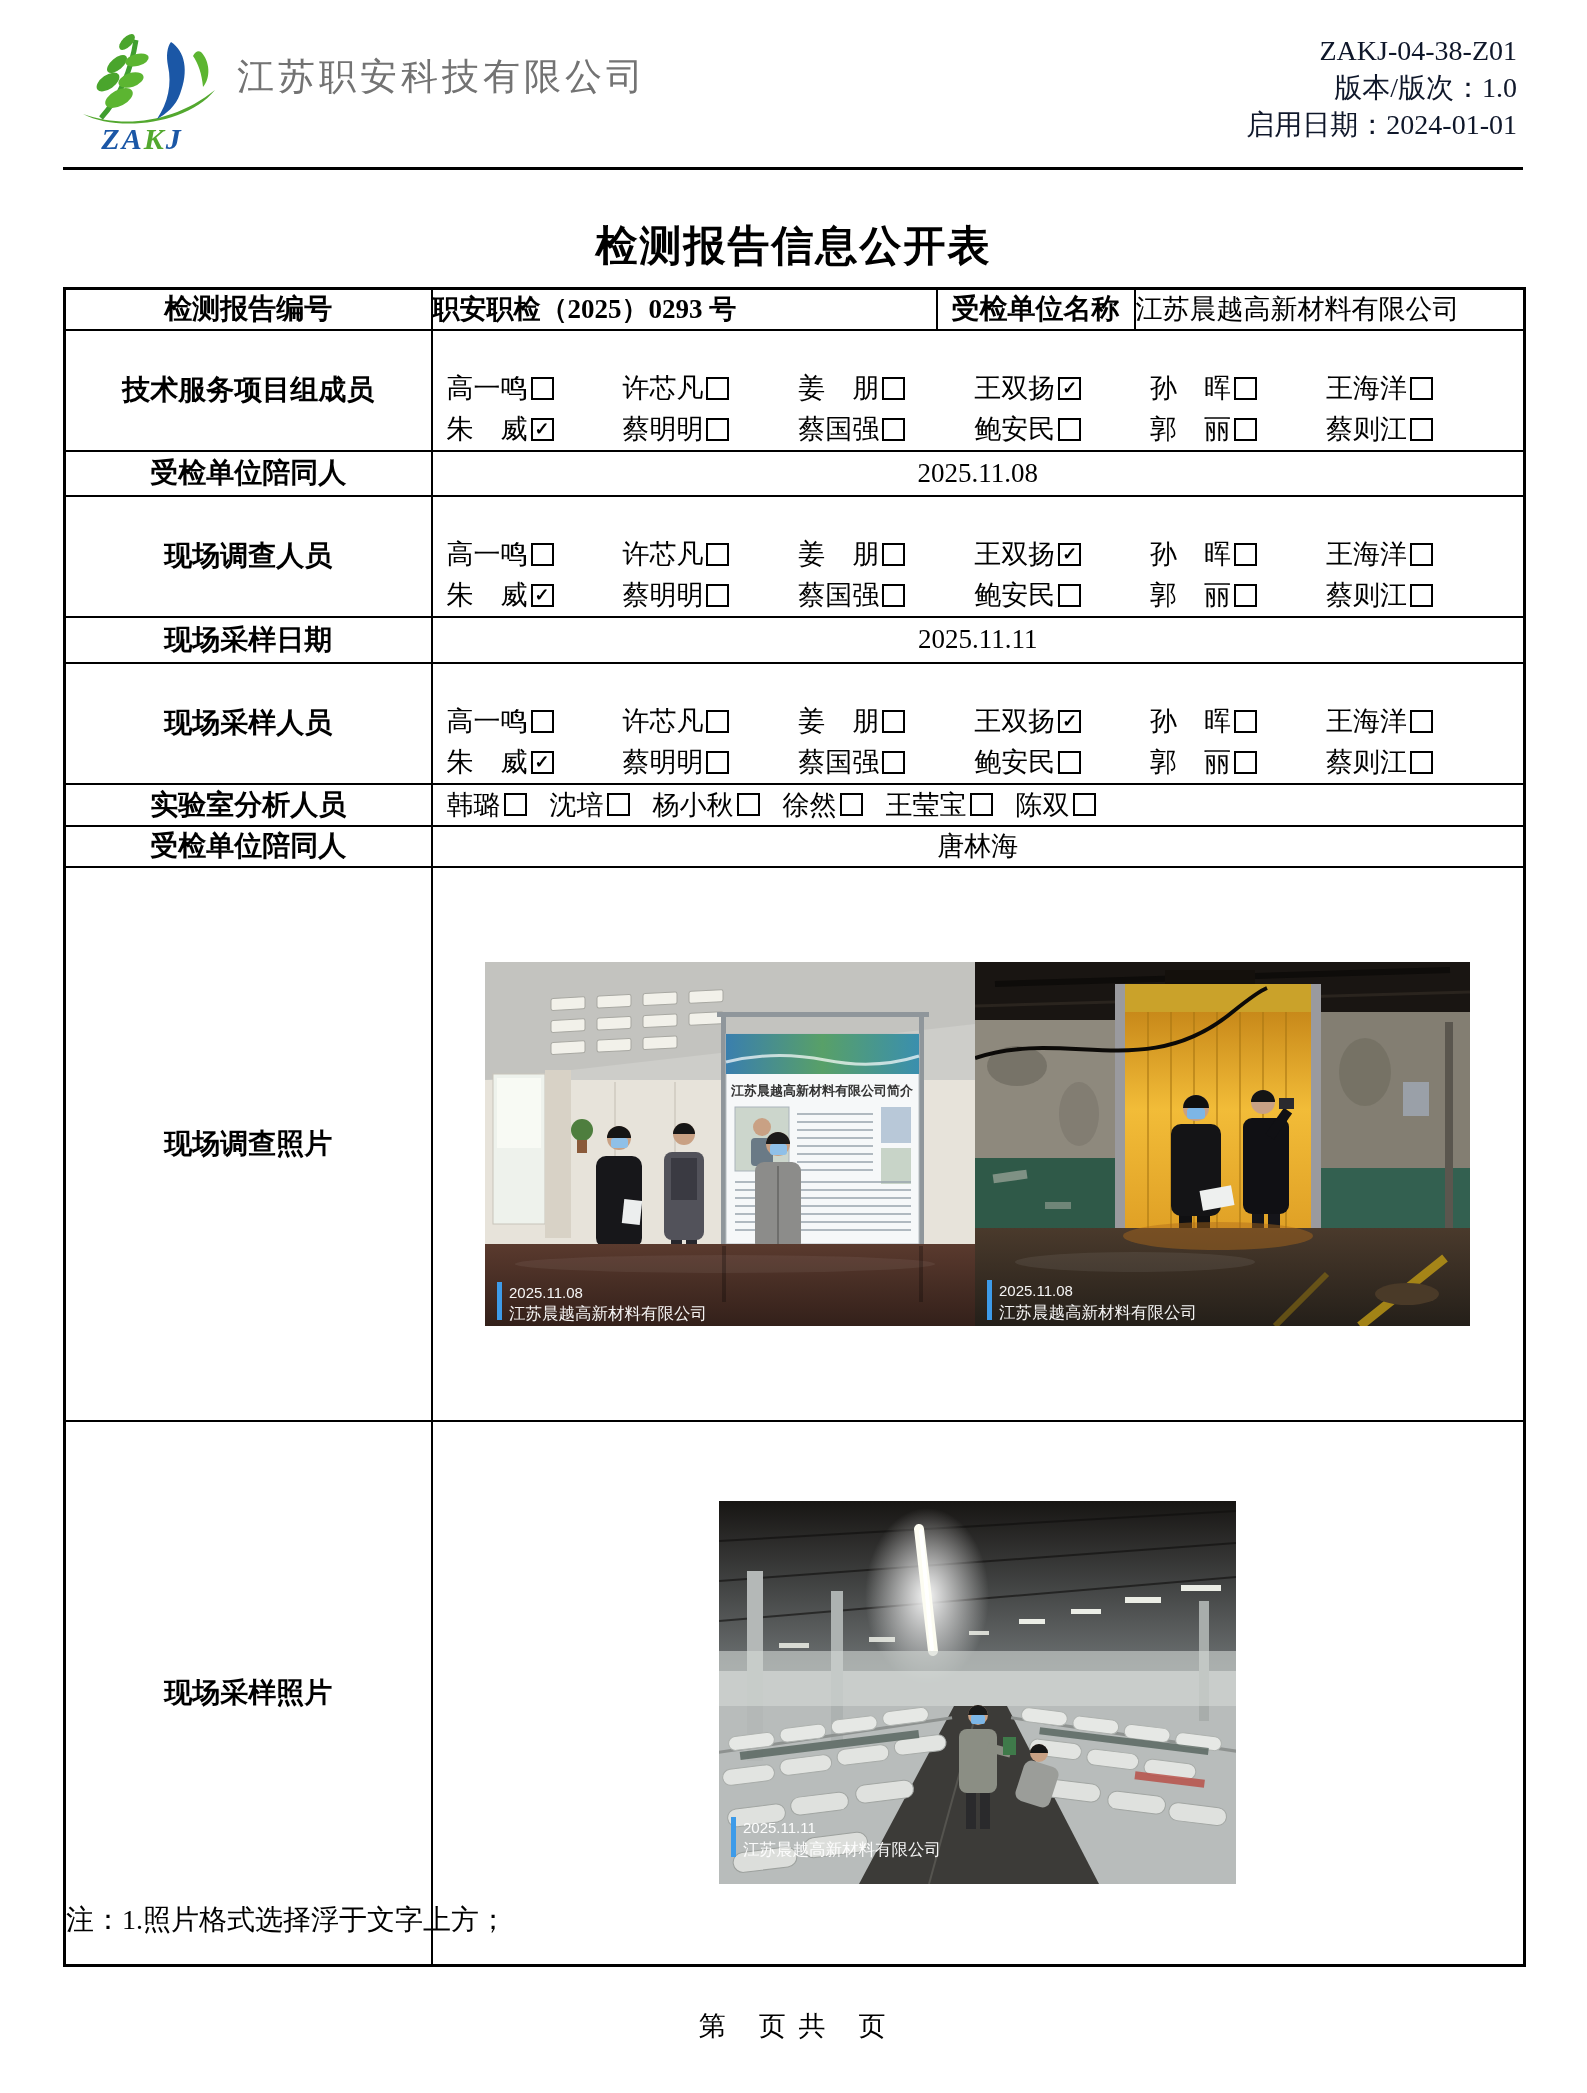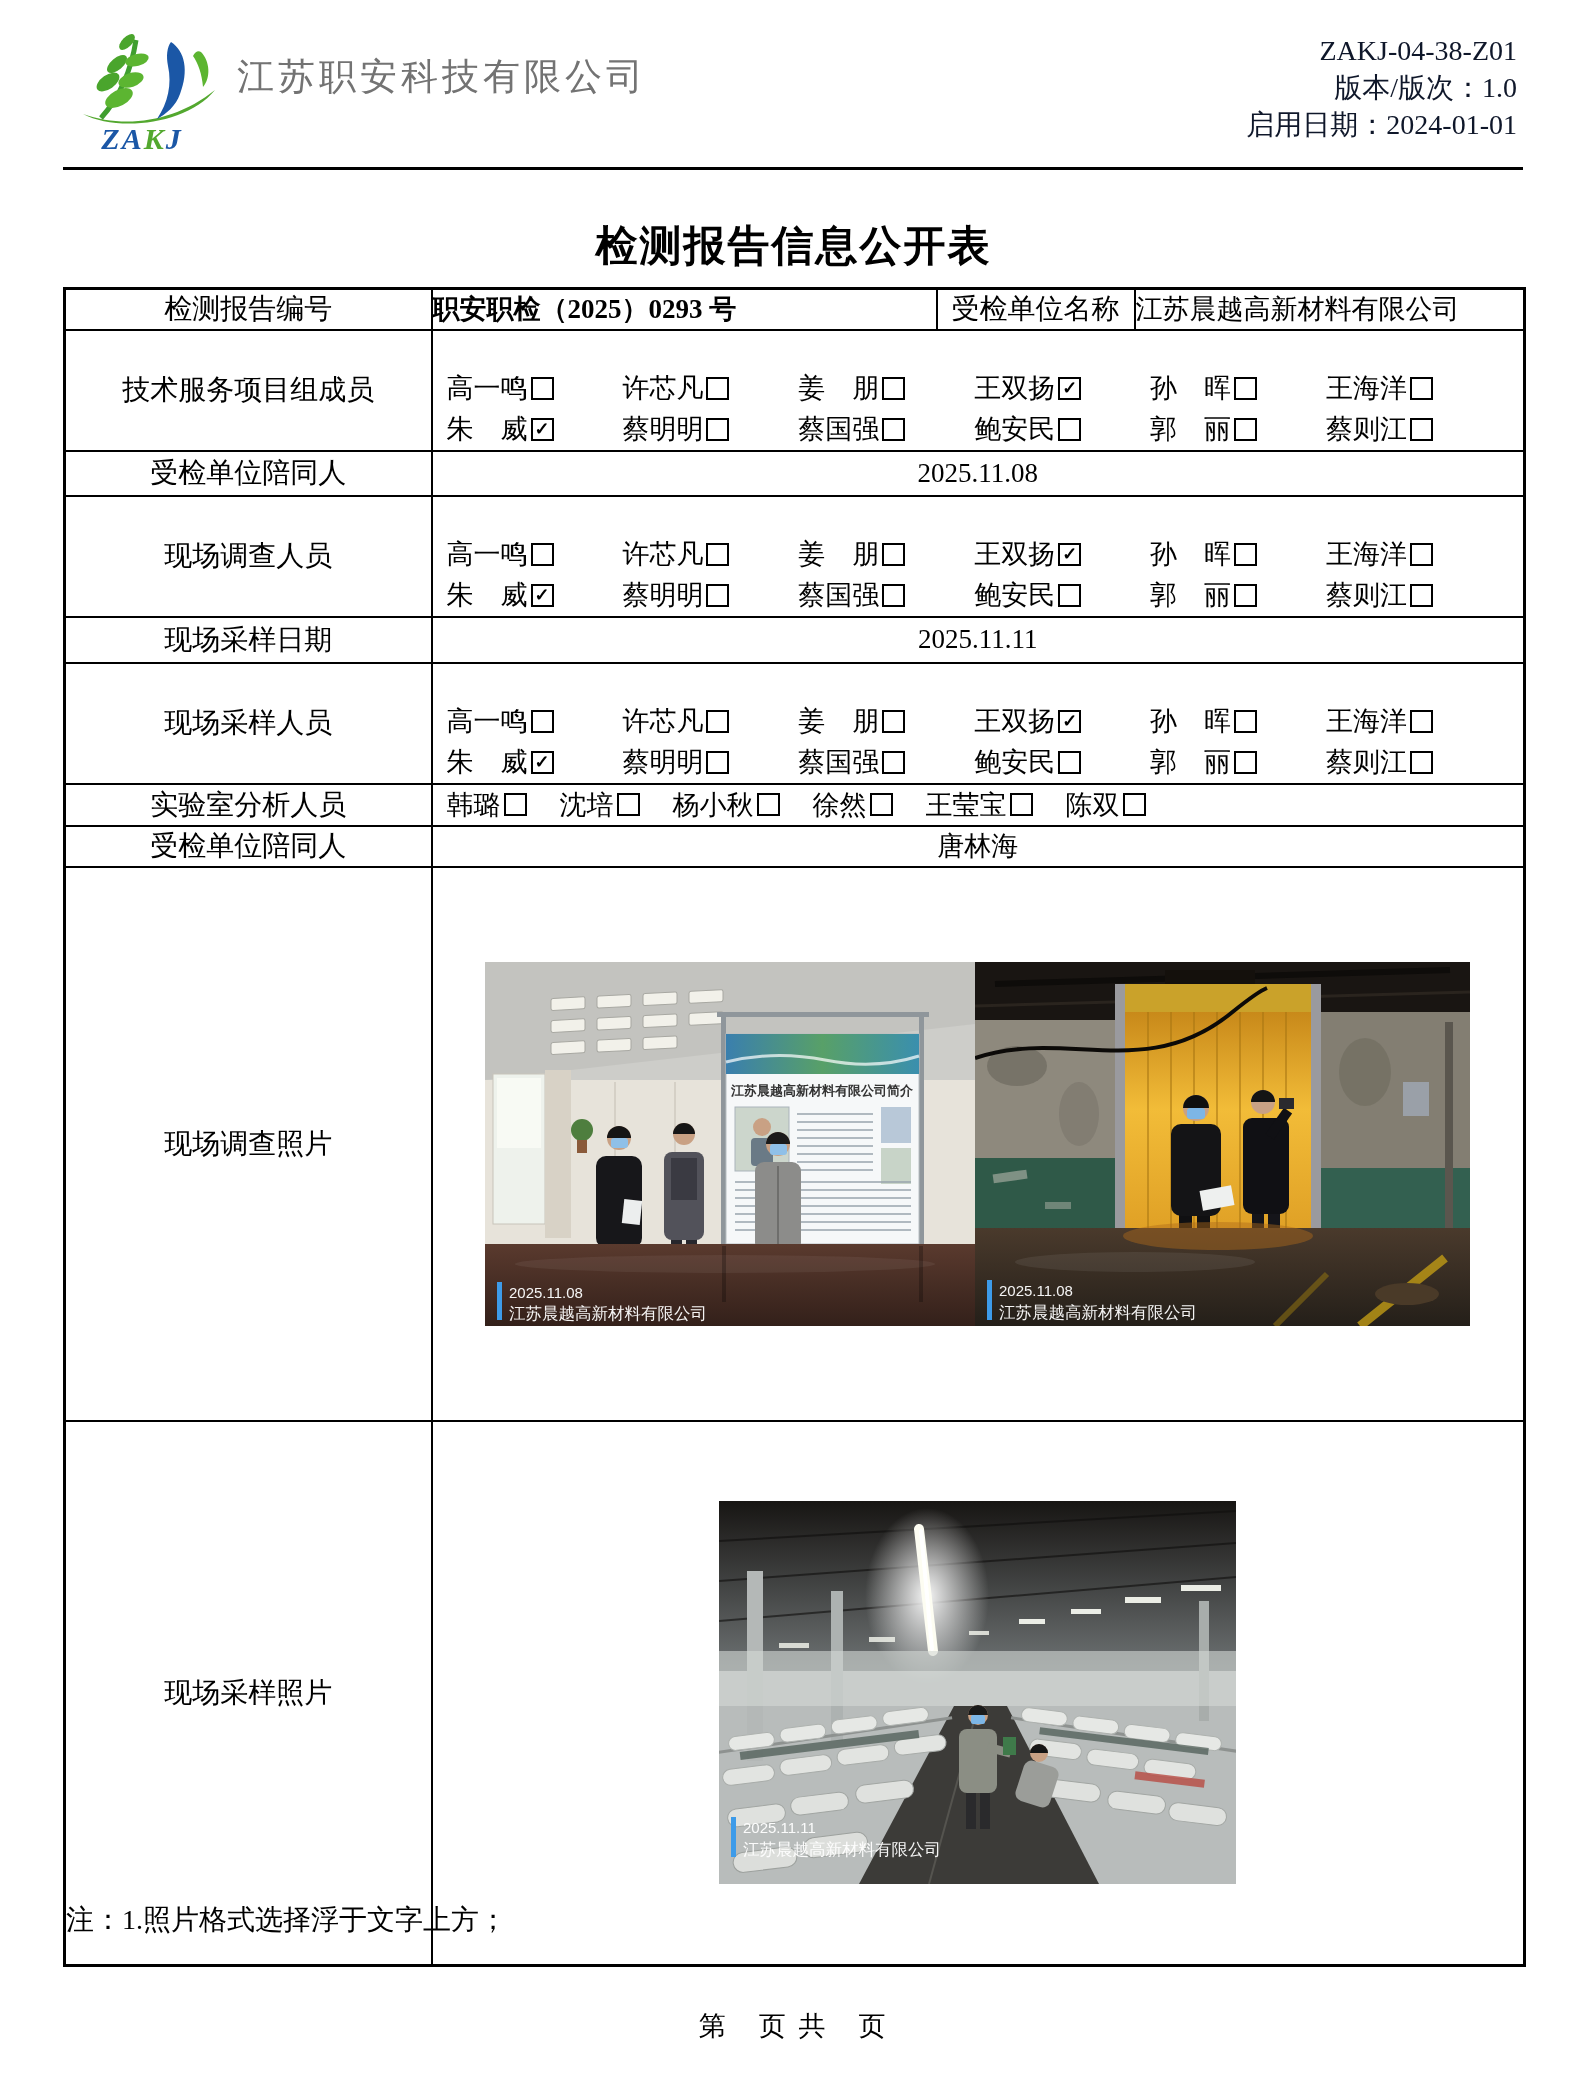--- a/index.html
+++ b/index.html
@@ -37,42 +37,42 @@
     text-align:center;font-size:42px;font-weight:bold;letter-spacing:2px;
   }
   
   table.main{
     position:absolute;left:63px;top:287px;
     width:1460px;border-collapse:collapse;table-layout:fixed;
     border:3px solid #000;
     font-size:27px;
   }
   table.main td{border:2px solid #000;padding:0;vertical-align:middle;}
-  td.lbl{font-weight:normal;text-align:center;font-size:28px;}
+  td.lbl{font-weight:bold;text-align:center;font-size:28px;}
   td.val{text-align:left;}
   td.val.bold{font-weight:bold;}
   .h41{height:41px}.h47{height:47px}.h82{height:82px}.h45{height:45px}
   .h83{height:83px}.h46{height:46px}.h40{height:40px}
   .hphoto1{height:554px}.hphoto2{height:545px}
   
   .members-wrap{width:100%;margin-top:37px;}
   .members-line{
     display:flex;justify-content:space-between;align-items:center;
     padding:0 90px 0 14px;height:41px;
   }
   .member{display:inline-flex;align-items:center;white-space:nowrap;}
   .mname{font-size:27px;}
   .cb{
     display:inline-block;width:19px;height:19px;
     border:2.5px solid #000;margin-left:3px;
     font-size:18px;line-height:18px;text-align:center;font-weight:bold;
     box-sizing:content-box;
   }
   .lab-line{
-    display:flex;align-items:center;gap:33px;padding-left:14px;height:40px;
+    display:flex;align-items:center;gap:23px;padding-left:14px;height:40px;
   }
   .datecell{text-align:center;font-size:27px;}
   
   td.photo-cell{text-align:center;vertical-align:middle;}
   td.photo-cell svg{display:inline-block;vertical-align:middle;}
   
   .note{
     position:absolute;left:66px;top:1901px;font-size:28px;
   }
   .page-footer{

